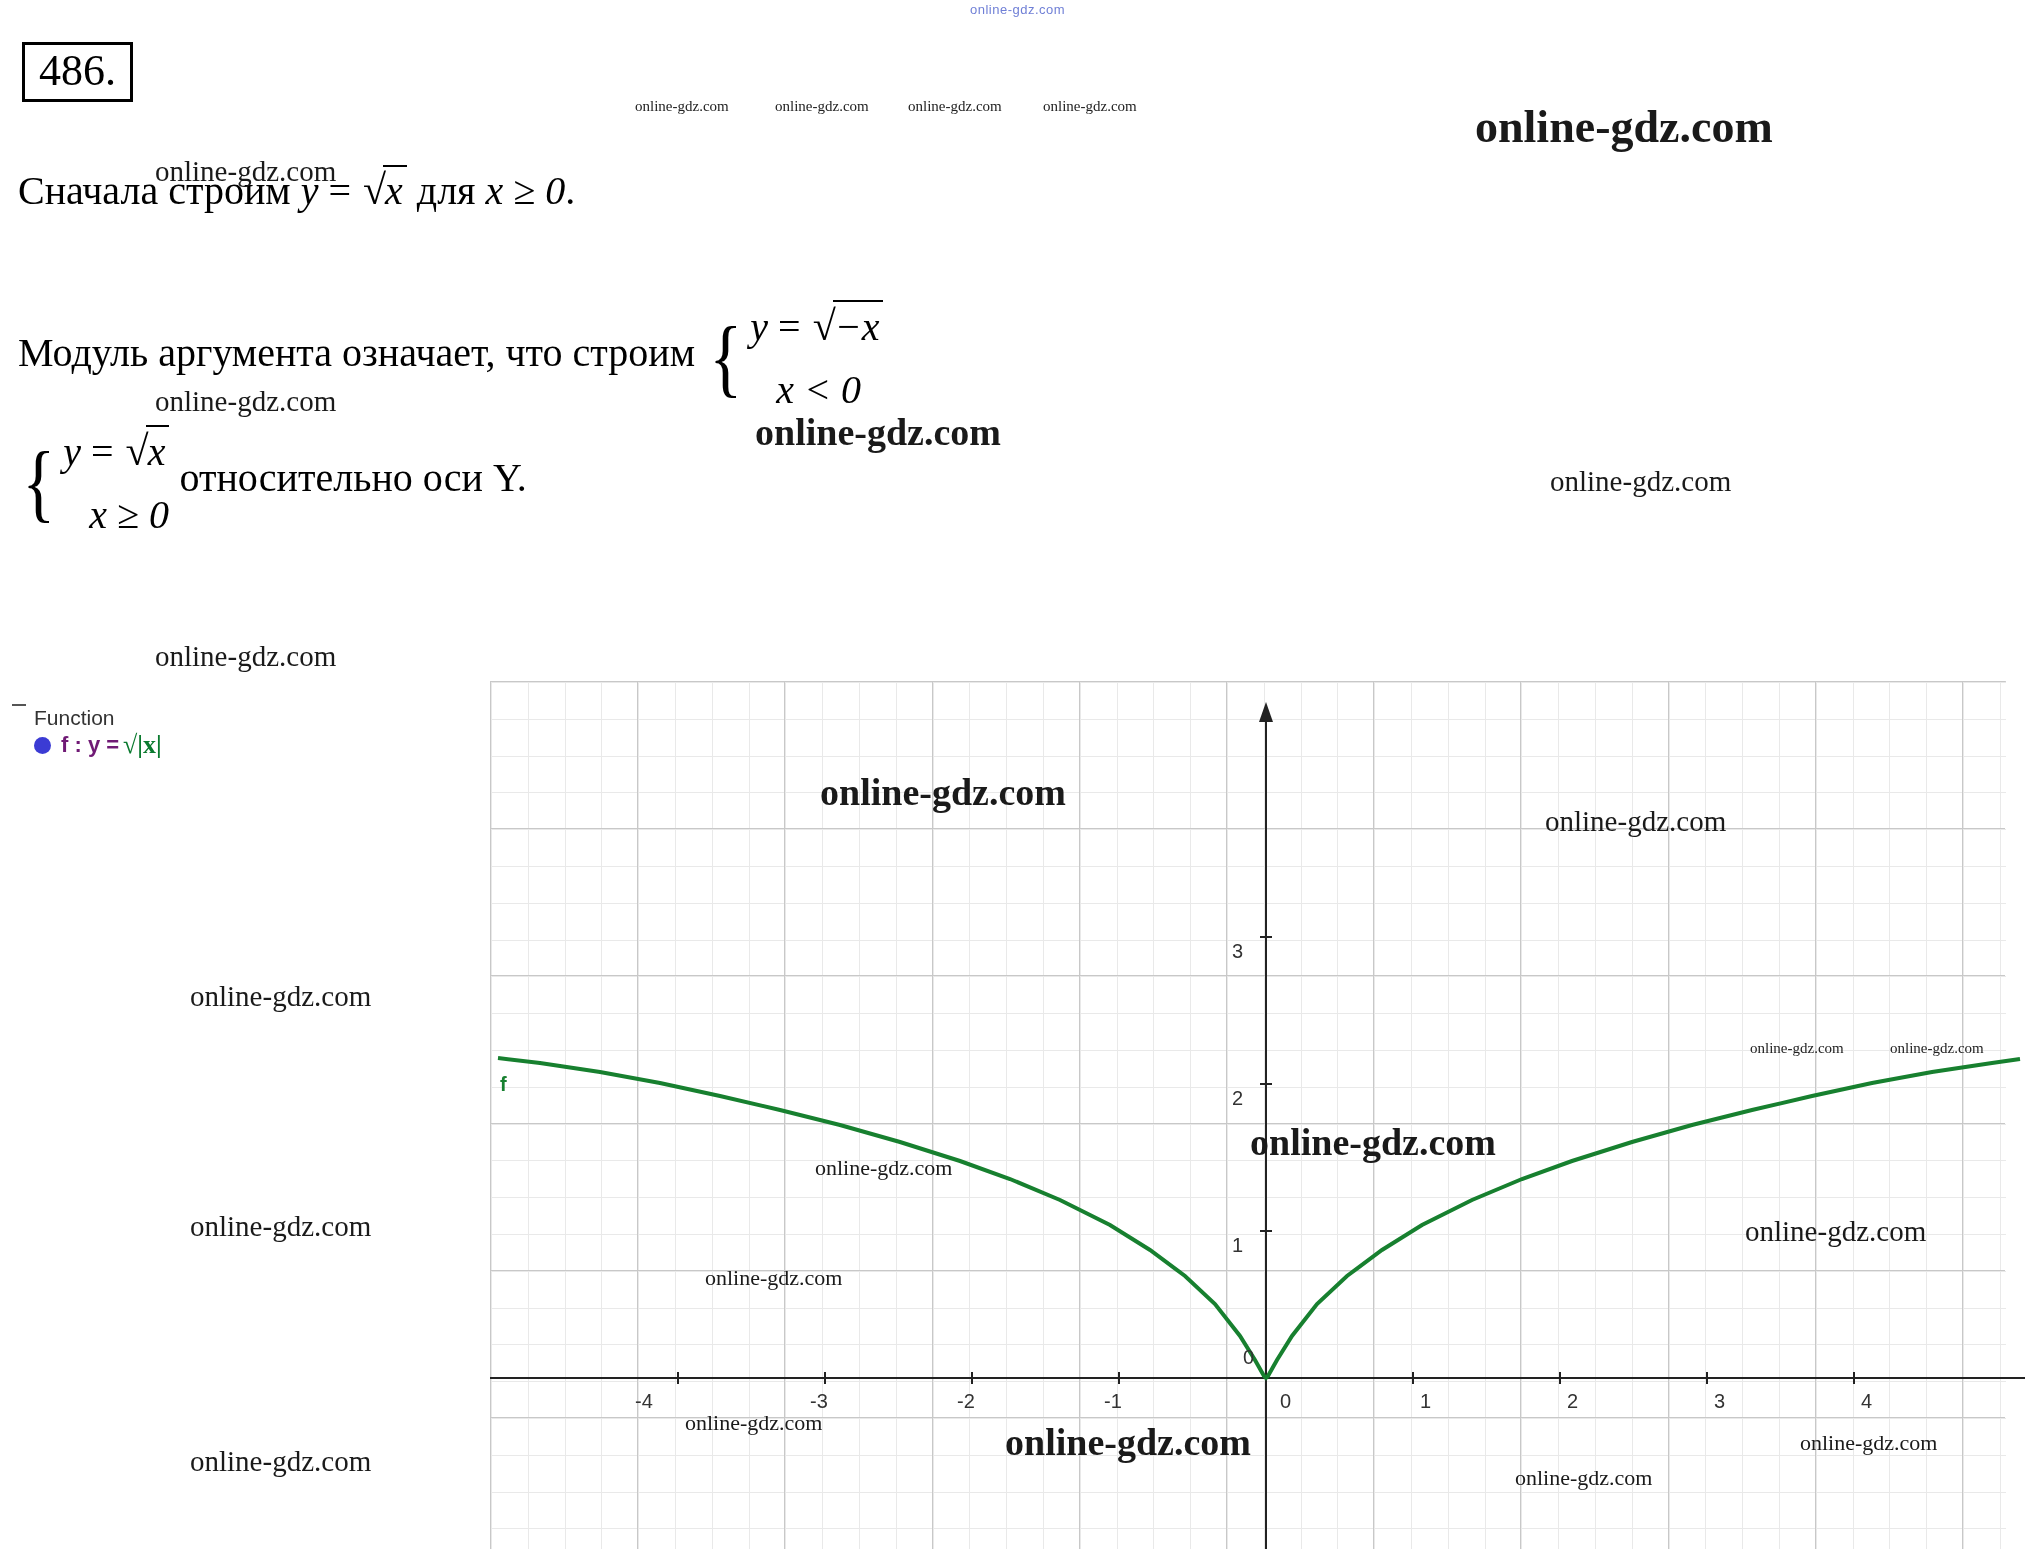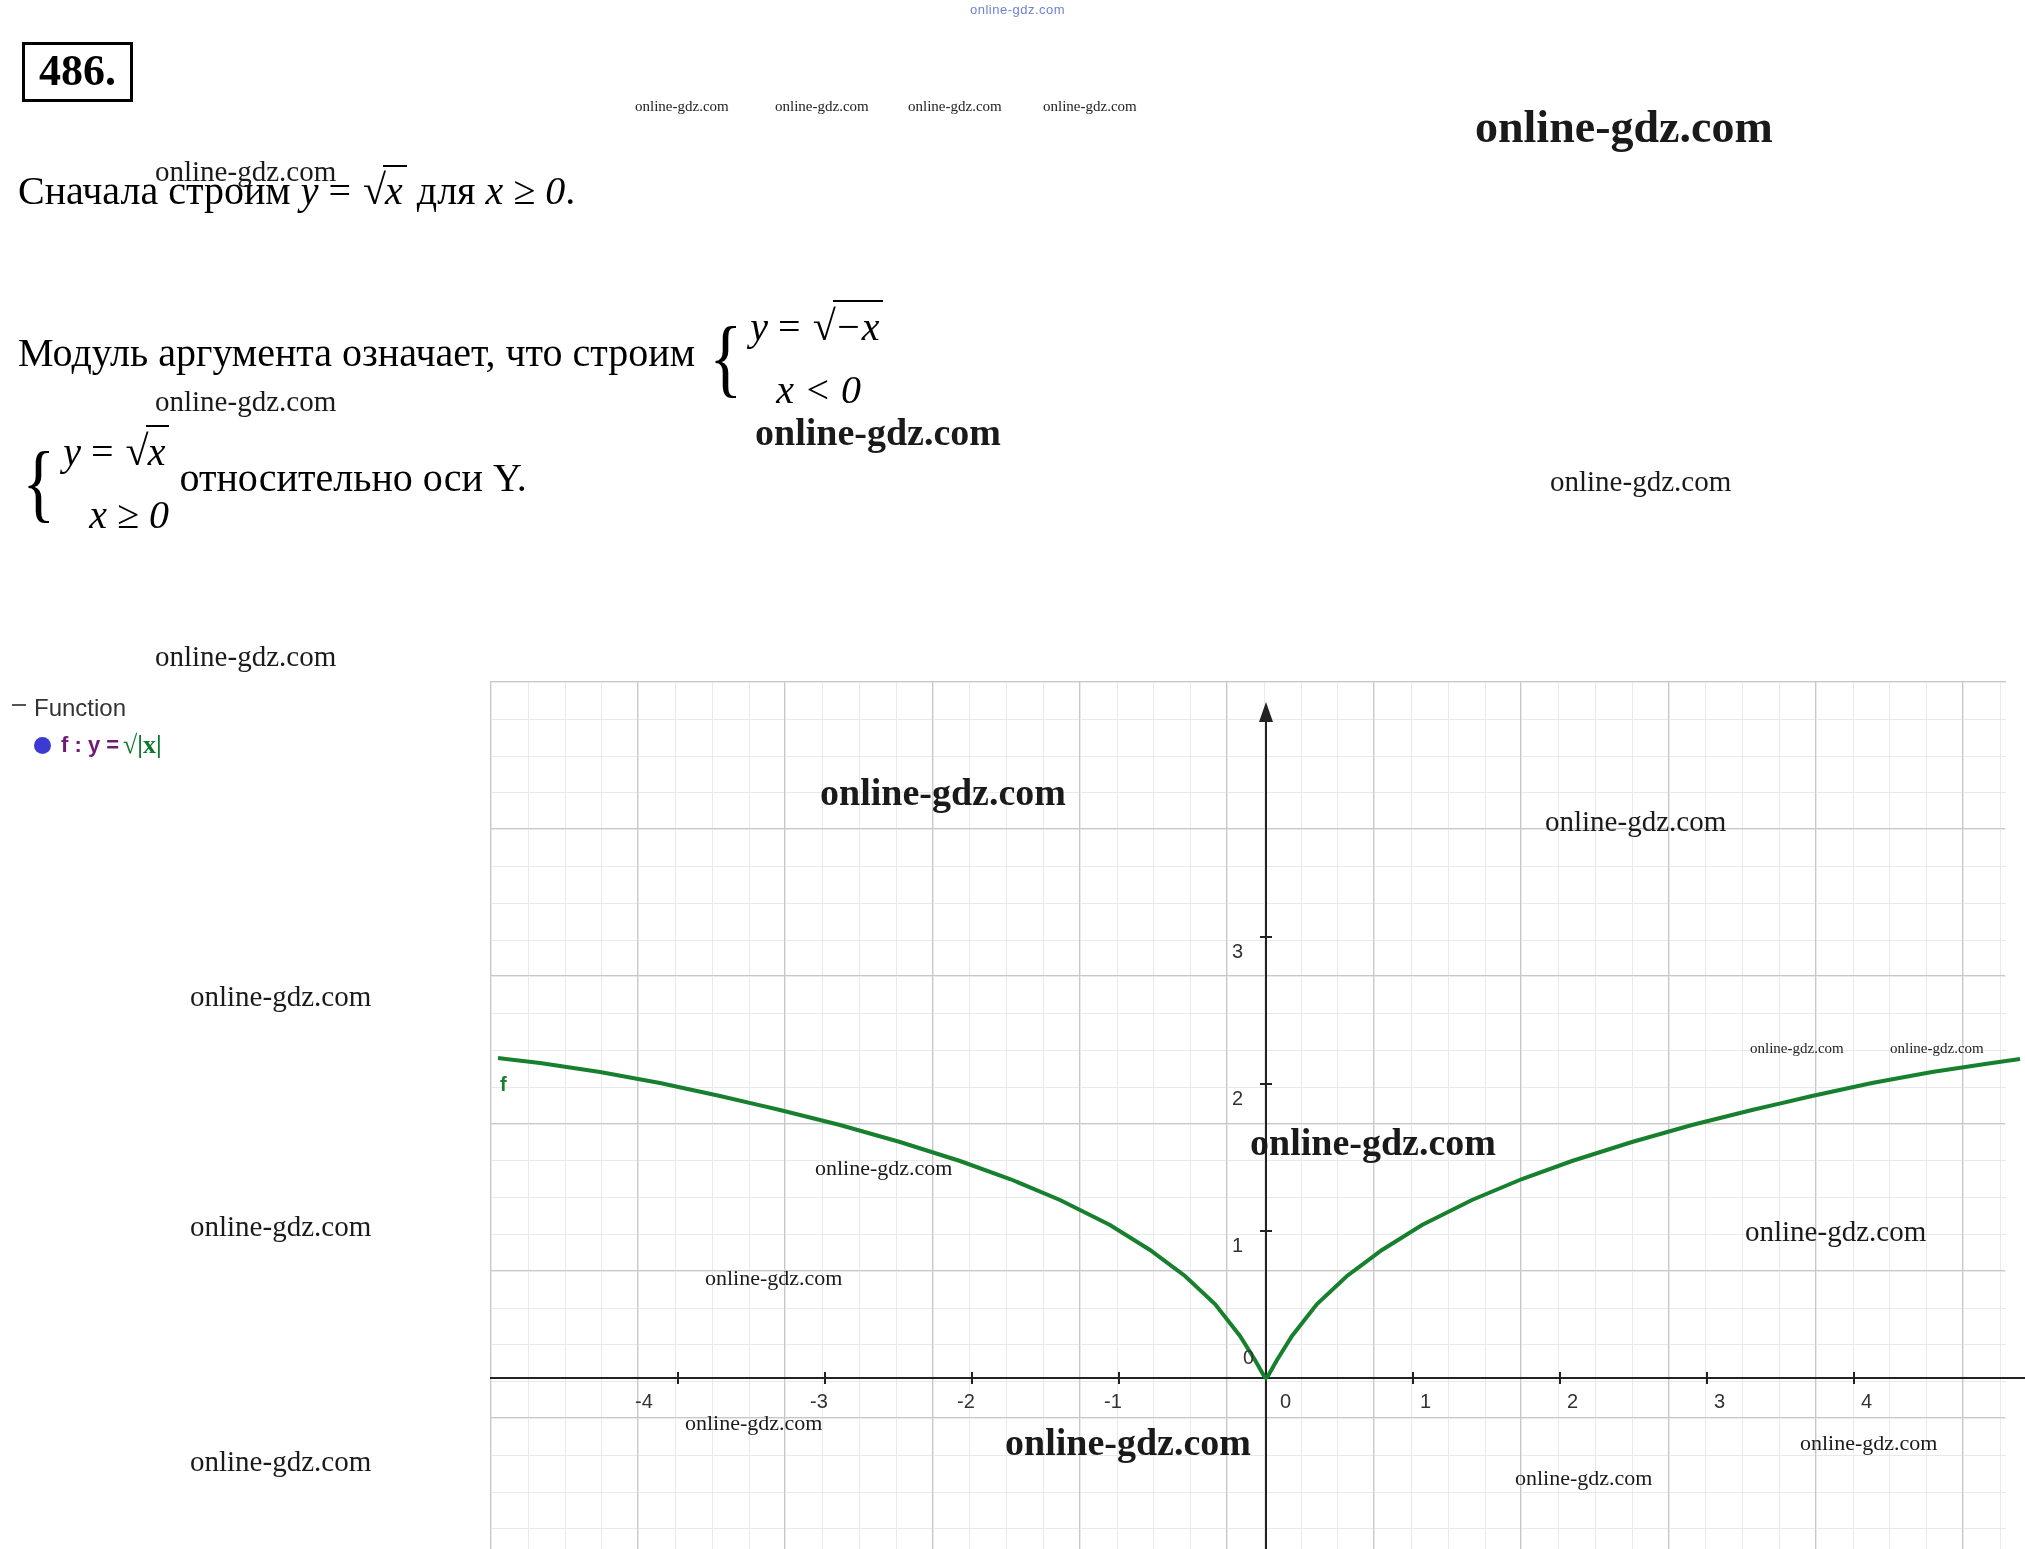--- a/index.html
+++ b/index.html
@@ -40,21 +40,21 @@
   .wm-xl  { font-size: 46px; font-weight: bold; }
 
   
   #problem-number {
     position: absolute;
     left: 22px;
     top: 42px;
     border: 3px solid #000;
     padding: 4px 14px 6px 14px;
     font-size: 44px;
-    font-weight: bold;
+    font-weight: normal;
     font-family: "Liberation Serif", serif;
     line-height: 1;
   }
 
   
   .sent {
     position: absolute;
     font-family: "Liberation Serif", serif;
     font-size: 40px;
     color: #000;
@@ -128,22 +128,22 @@
   #algebra-view {
     position: absolute;
     left: 0;
     top: 0;
     width: 470px;
     height: 100px;
     font-family: "Liberation Sans", sans-serif;
   }
   .av-header {
     position: absolute;
-    left: 34px; top: 16px;
-    font-size: 24px;
+    left: 34px; top: 28px;
+    font-size: 21px;
     color: #333;
   }
   .av-minus {
     position: absolute;
     left: 12px; top: 26px;
     width: 14px; height: 2px;
     background: #555;
   }
   .av-row {
     position: absolute;

